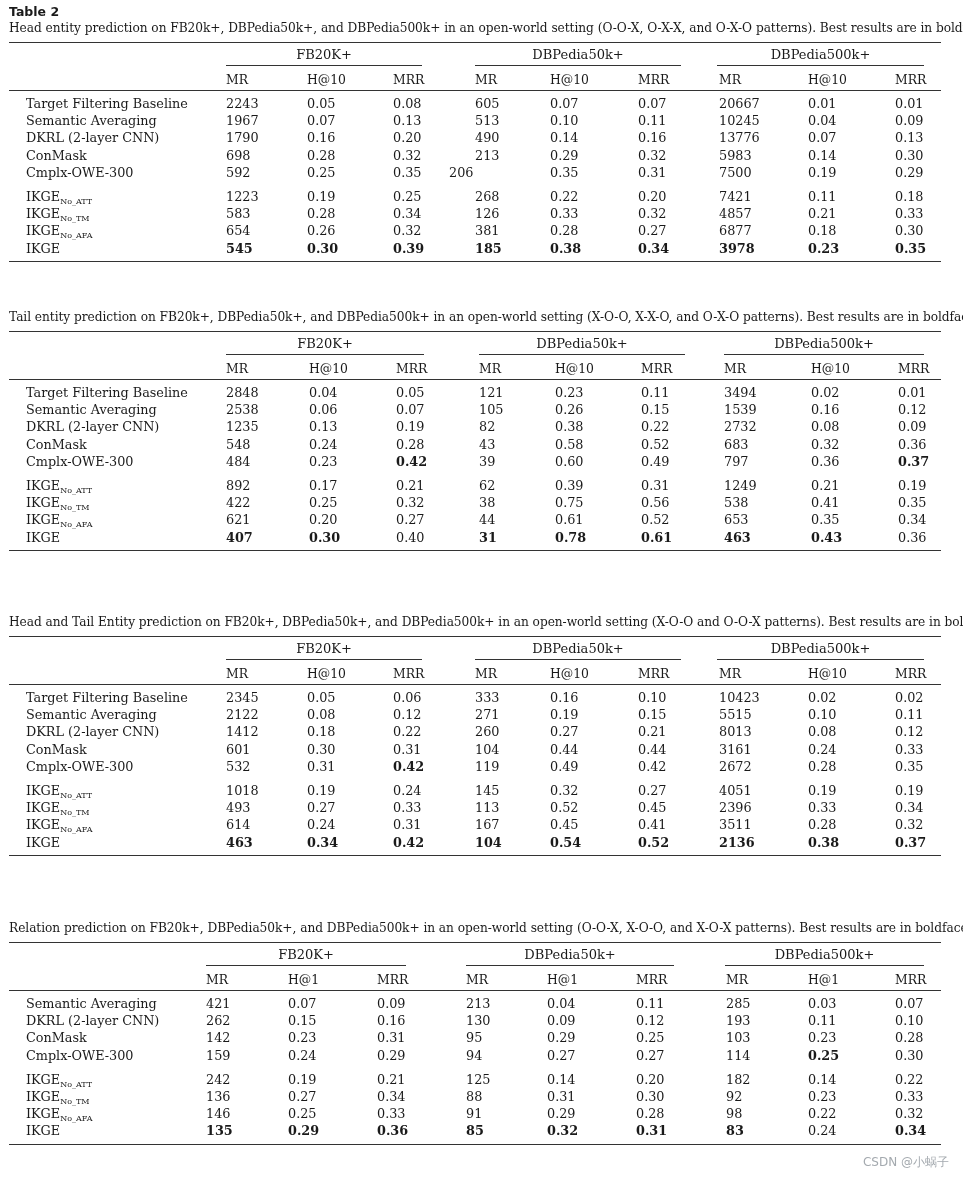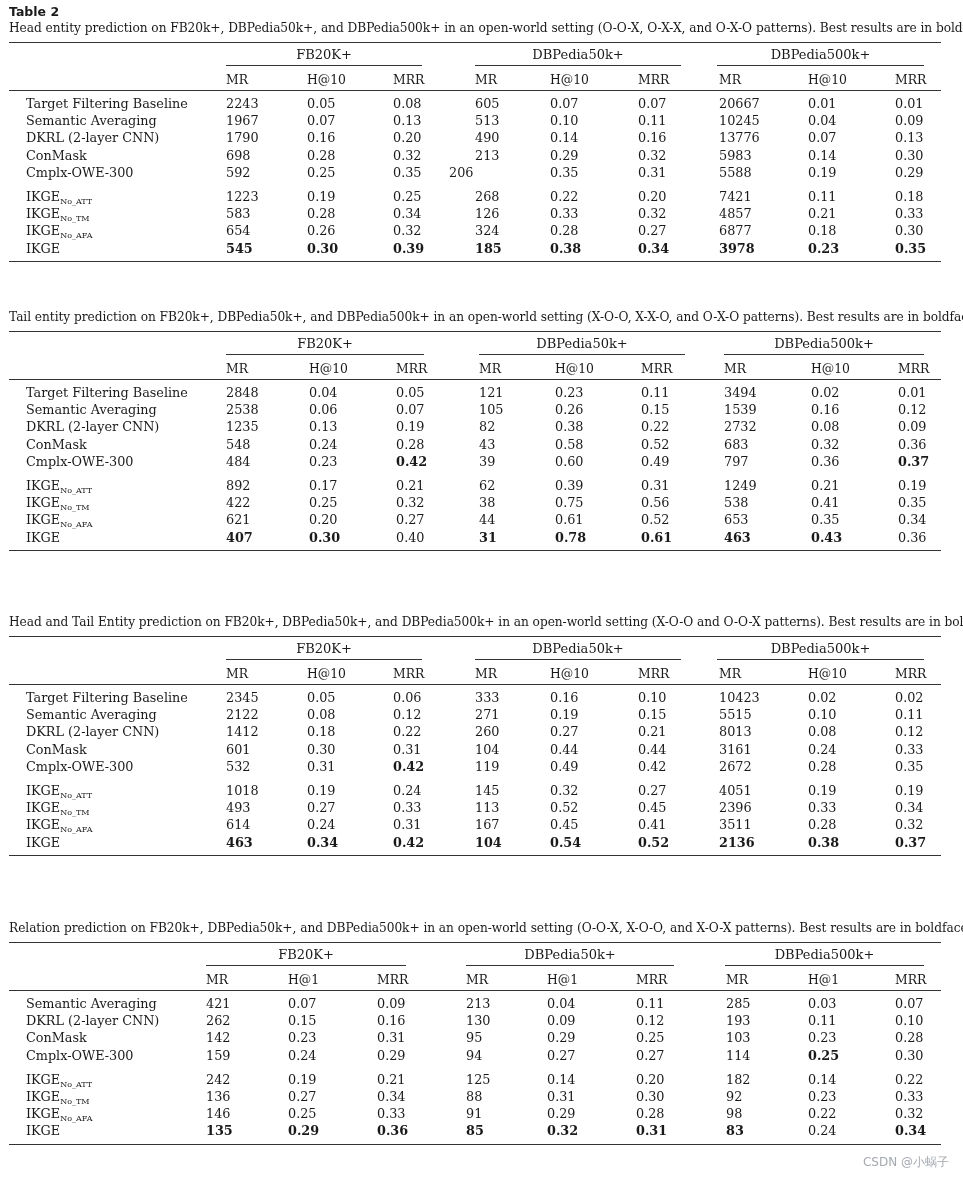--- a/index.html
+++ b/index.html
@@ -105,21 +105,21 @@
           <div class="cell" style="left: 886px;">0.30</div>
         </div>
         <div class="row">
           <div class="cell method" style="left: 17px;"><span>Cmplx-OWE-300</span></div>
           <div class="cell" style="left: 217px;">592</div>
           <div class="cell" style="left: 298px;">0.25</div>
           <div class="cell" style="left: 384px;">0.35</div>
           <div class="cell" style="left: 440px;">206</div>
           <div class="cell" style="left: 541px;">0.35</div>
           <div class="cell" style="left: 629px;">0.31</div>
-          <div class="cell" style="left: 710px;">5588</div>
+          <div class="cell" style="left: 710px;">7500</div>
           <div class="cell" style="left: 799px;">0.19</div>
           <div class="cell" style="left: 886px;">0.29</div>
         </div>
         <div class="row gap">
           <div class="cell method" style="left: 17px;"><span>IKGE</span><sub>No_ATT</sub></div>
           <div class="cell" style="left: 217px;">1223</div>
           <div class="cell" style="left: 298px;">0.19</div>
           <div class="cell" style="left: 384px;">0.25</div>
           <div class="cell" style="left: 466px;">268</div>
           <div class="cell" style="left: 541px;">0.22</div>
@@ -138,21 +138,21 @@
           <div class="cell" style="left: 629px;">0.32</div>
           <div class="cell" style="left: 710px;">4857</div>
           <div class="cell" style="left: 799px;">0.21</div>
           <div class="cell" style="left: 886px;">0.33</div>
         </div>
         <div class="row">
           <div class="cell method" style="left: 17px;"><span>IKGE</span><sub>No_AFA</sub></div>
           <div class="cell" style="left: 217px;">654</div>
           <div class="cell" style="left: 298px;">0.26</div>
           <div class="cell" style="left: 384px;">0.32</div>
-          <div class="cell" style="left: 466px;">324</div>
+          <div class="cell" style="left: 466px;">381</div>
           <div class="cell" style="left: 541px;">0.28</div>
           <div class="cell" style="left: 629px;">0.27</div>
           <div class="cell" style="left: 710px;">6877</div>
           <div class="cell" style="left: 799px;">0.18</div>
           <div class="cell" style="left: 886px;">0.30</div>
         </div>
         <div class="row">
           <div class="cell method" style="left: 17px;"><span>IKGE</span></div>
           <div class="cell bold" style="left: 217px;">545</div>
           <div class="cell bold" style="left: 298px;">0.30</div>

